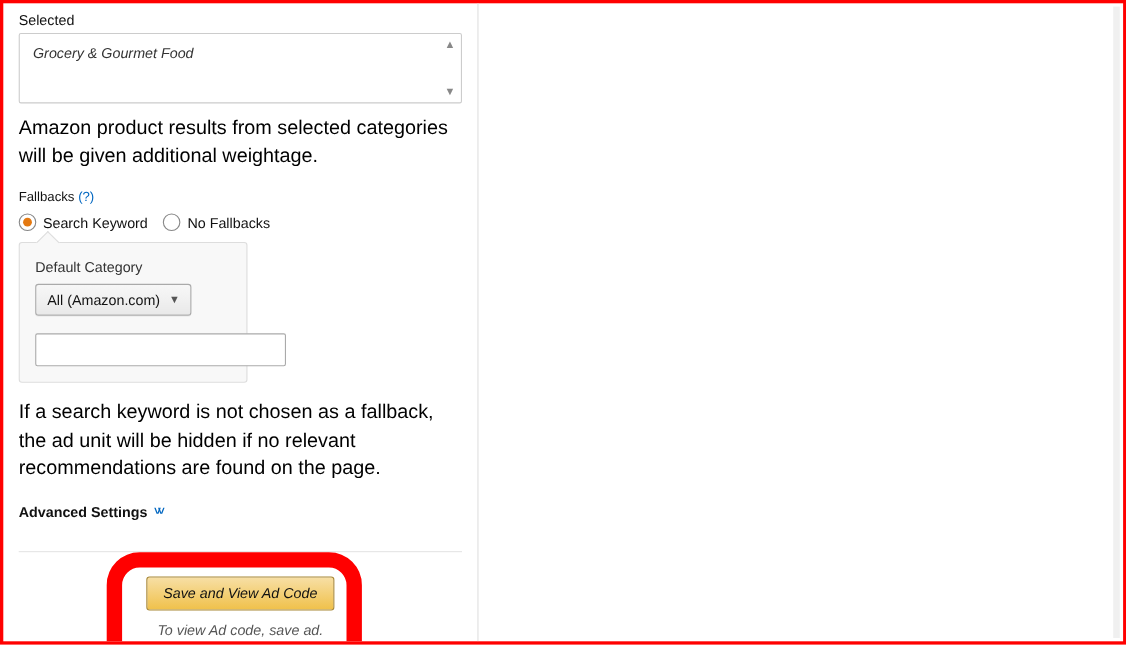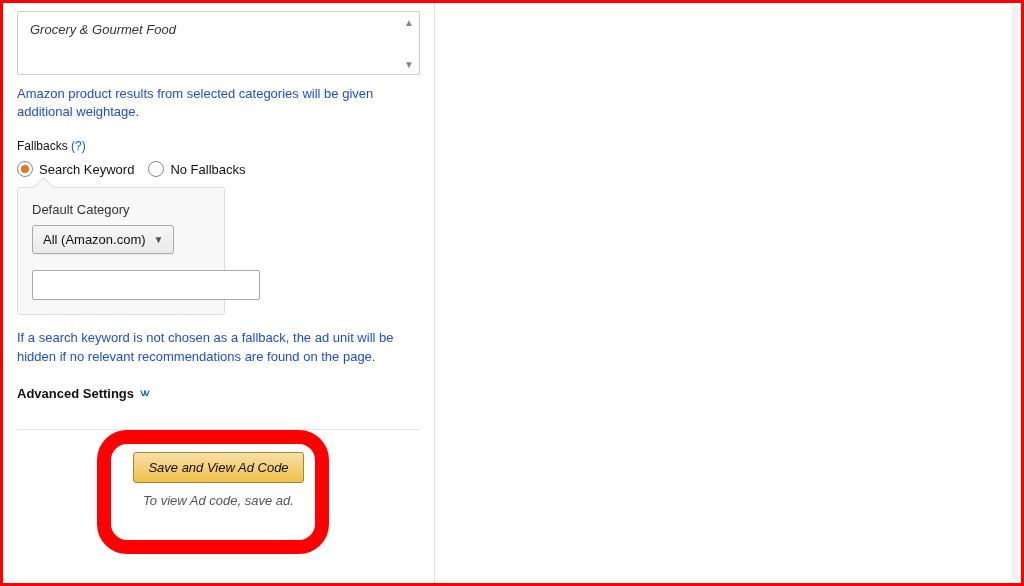--- a/index.html
+++ b/index.html
@@ -50,22 +50,22 @@
     color: #888;
     font-size: 10px;
     display: flex;
     align-items: center;
     justify-content: center;
     cursor: pointer;
   }
   .scroll-up { top: 2px; }
   .scroll-down { bottom: 2px; }
   .help-text {
-    color: #1d4ed8;
-    font-size: 13px;
+    color: #000000;
+    font-size: 18px;
     line-height: 1.4;
     margin-bottom: 18px;
   }
   .fallbacks-label {
     font-size: 12px;
     margin-bottom: 8px;
   }
   .help-link {
     color: #0066c0;
     cursor: pointer;
@@ -213,20 +213,21 @@
     width: 6px;
     background: #f0f0f0;
   }
 </style>
 </head>
 <body>
 
 <div class="outer-frame">
   <div class="left-col">
 
+    <div class="label">Selected</div>
 
     <div class="selected-box">
       <span class="selected-item">Grocery &amp; Gourmet Food</span>
       <div class="scroll-up">▲</div>
       <div class="scroll-down">▼</div>
     </div>
 
     <div class="help-text">Amazon product results from selected categories will be given additional weightage.</div>
 
     <div class="fallbacks-label">

